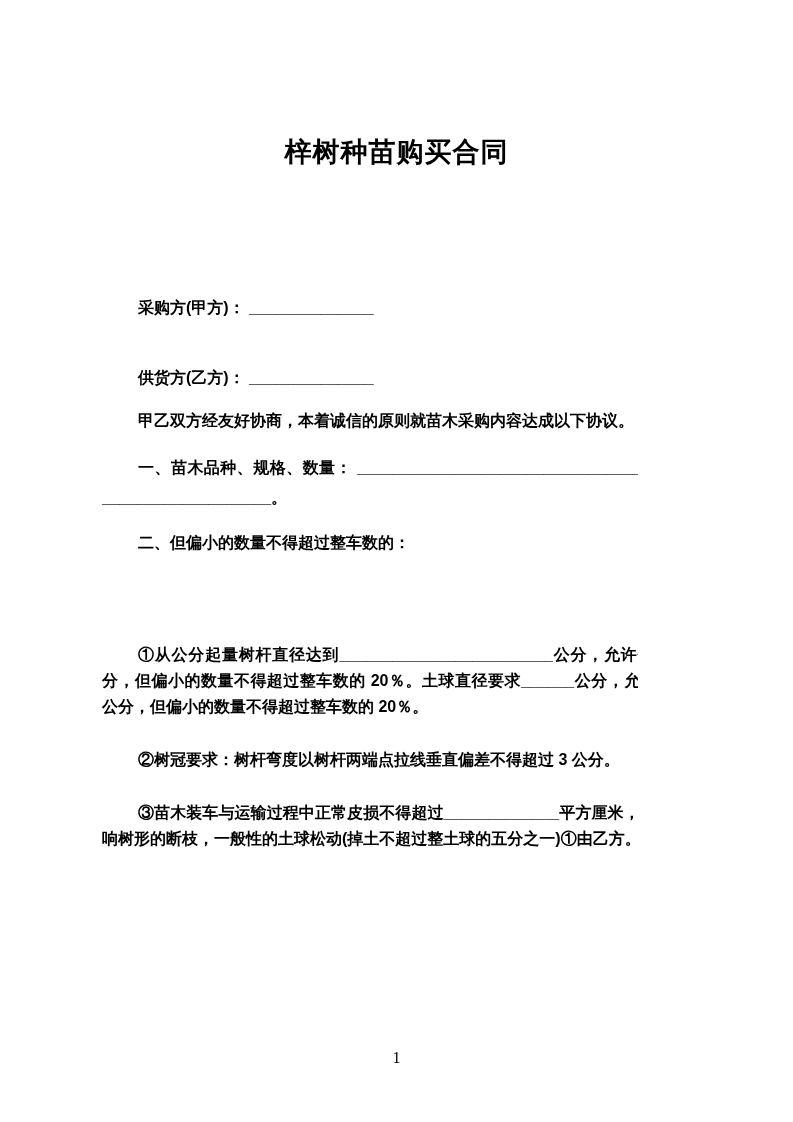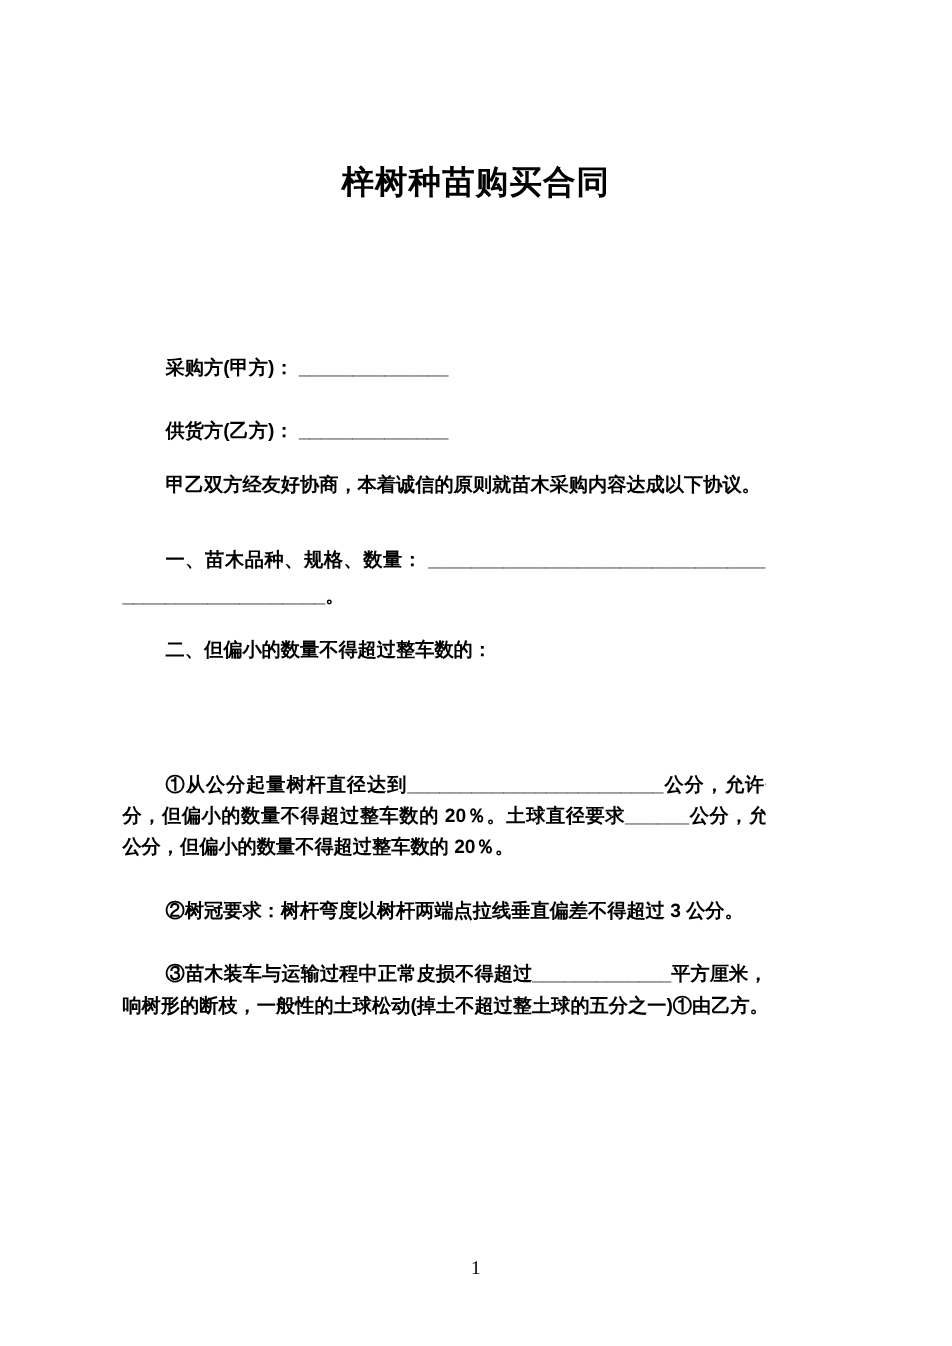--- a/index.html
+++ b/index.html
@@ -35,22 +35,22 @@
     margin: 4px;
     font-size: 16px;
     line-height: 26px;
     font-weight: 700;
     text-indent: 36px;
     text-align: justify;
     word-break: break-all;
     white-space: pre-wrap;
   }
   .p-buyer      { top: 291px; }
-  .p-supplier   { top: 343px; }
-  .p-preamble   { top: 388px; }
+  .p-supplier   { top: 361px; }
+  .p-preamble   { top: 404px; }
   .p-clause1    { top: 449px; line-height: 30px; }
   .p-clause2h   { top: 526px; }
   .p-std-h      { top: 583px; }
   .p-std1       { top: 638px; }
   .p-std2       { top: 743px; }
   .p-std3       { top: 796px; }
   .p-method-h   { top: 875px; }
   .p-method1    { top: 932px; }
   .page-footer {
     position: absolute;

